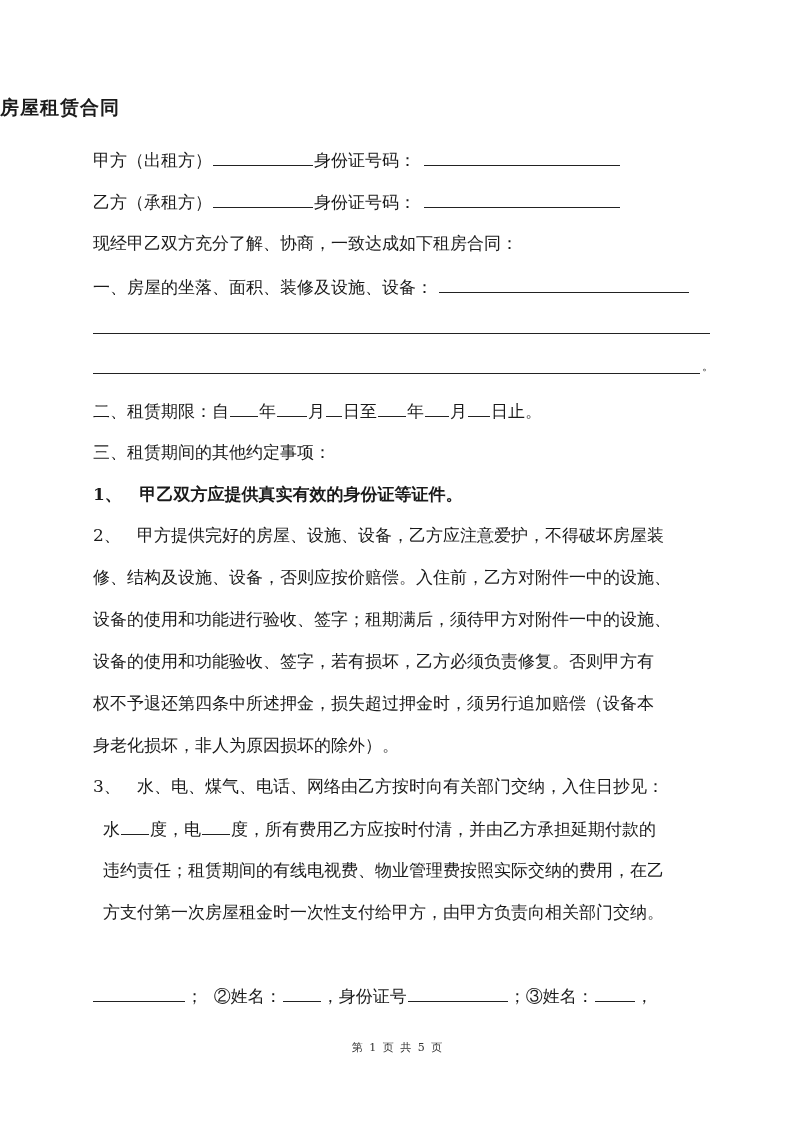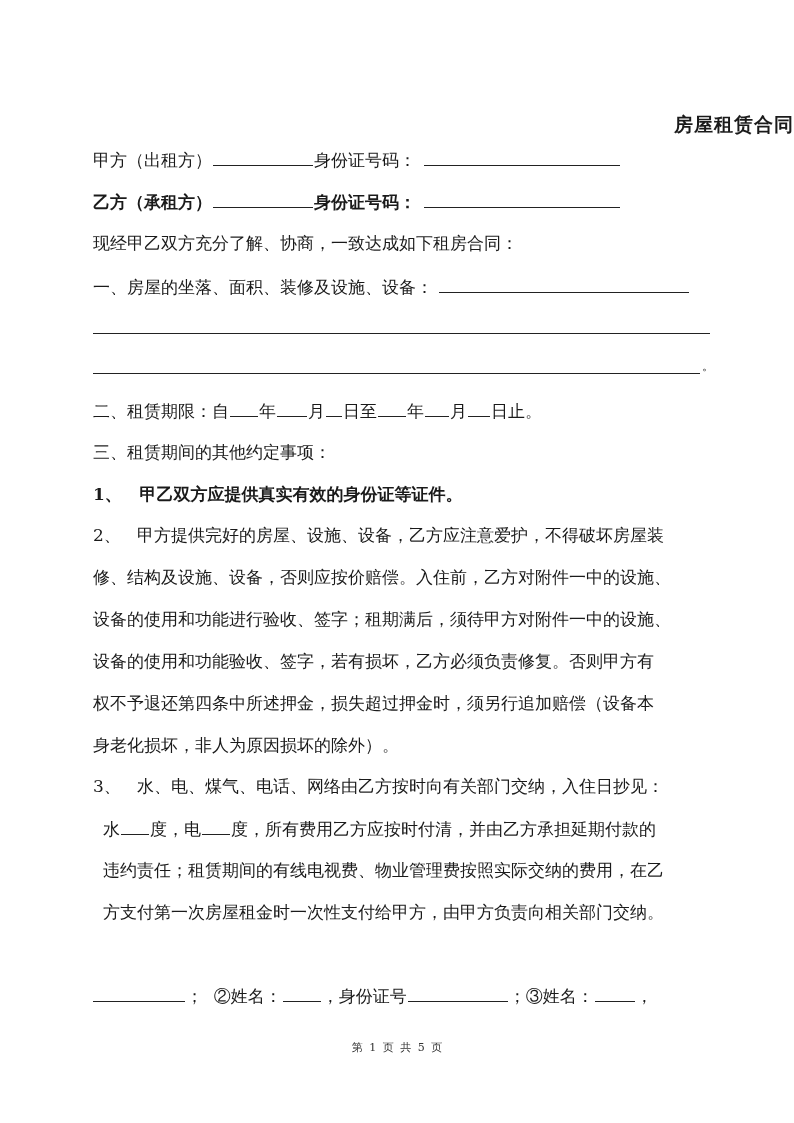--- a/index.html
+++ b/index.html
@@ -1,39 +1,39 @@
 <!DOCTYPE html>
 <html><head>
 <meta charset="utf-8">
 <style>
   html, body { margin: 0; padding: 0; background: #ffffff; }
   body { width: 794px; height: 1123px; position: relative; overflow: hidden;
          font-family: "DejaVu Serif", "Liberation Serif", serif; color: #1a1a1a; }
   .page { position: absolute; left: 0; top: 0; width: 794px; height: 1123px; background: #fff; }
-  .title { position: absolute; top: 112px; left: 0; width: 794px; text-align: right;
+  .title { position: absolute; top: 95px; left: 0; width: 794px; text-align: left;
            font-size: 19px; font-weight: bold; letter-spacing: 1px; }
   .line { position: absolute; left: 93px; font-size: 17px; white-space: nowrap; height: 24px; line-height: 24px; }
   .blank { display: inline-block; border-bottom: 1.3px solid #222; height: 18px; vertical-align: baseline; margin: 0 1px; }
   .rule { position: absolute; height: 0; border-bottom: 1.3px solid #222; }
   .footer { position: absolute; top: 1040px; left: 0; width: 794px; text-align: center;
             font-size: 11px; color: #333; word-spacing: 3px; }
   .ind { left: 103px; }
 </style>
 </head>
 <body>
 
 <div class="page">
 
   <div class="title">房屋租赁合同</div>
 
   <div class="line" style="top:147px;">
     <span>甲方（出租方）</span><span class="blank" style="width:100px;"></span><span>身份证号码：</span><span class="blank" style="width:196px; margin-left:8px;"></span>
   </div>
 
-  <div class="line" style="top:189px;font-weight:bold;">
+  <div class="line" style="top:189px;">
     <span>乙方（承租方）</span><span class="blank" style="width:100px;"></span><span>身份证号码：</span><span class="blank" style="width:196px; margin-left:8px;"></span>
   </div>
 
   <div class="line" style="top:231px;">现经甲乙双方充分了解、协商，一致达成如下租房合同：</div>
 
   <div class="line" style="top:274px;">
     <span>一、房屋的坐落、面积、装修及设施、设备：</span><span class="blank" style="width:250px; margin-left:6px;"></span>
   </div>
   <div class="rule" style="top:333px; left:93px; width:617px;"></div>
   <div class="rule" style="top:373px; left:93px; width:607px;"></div>

